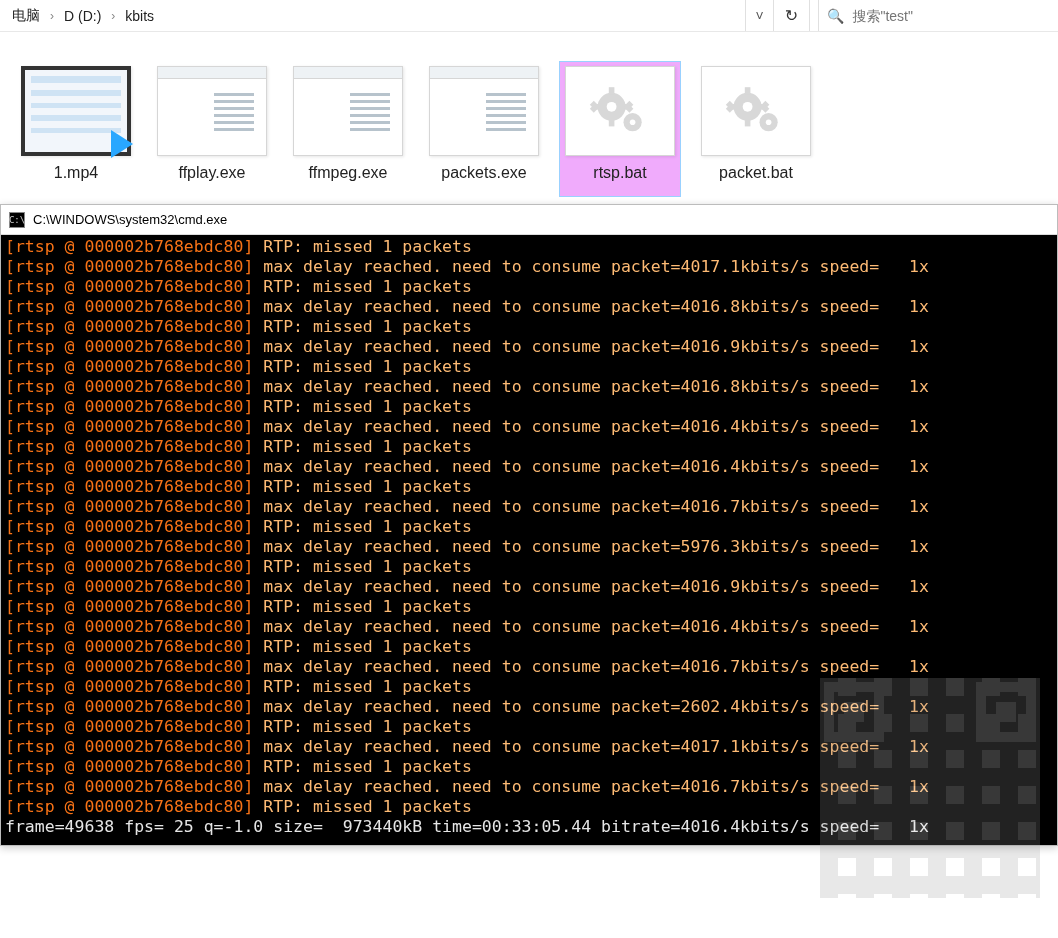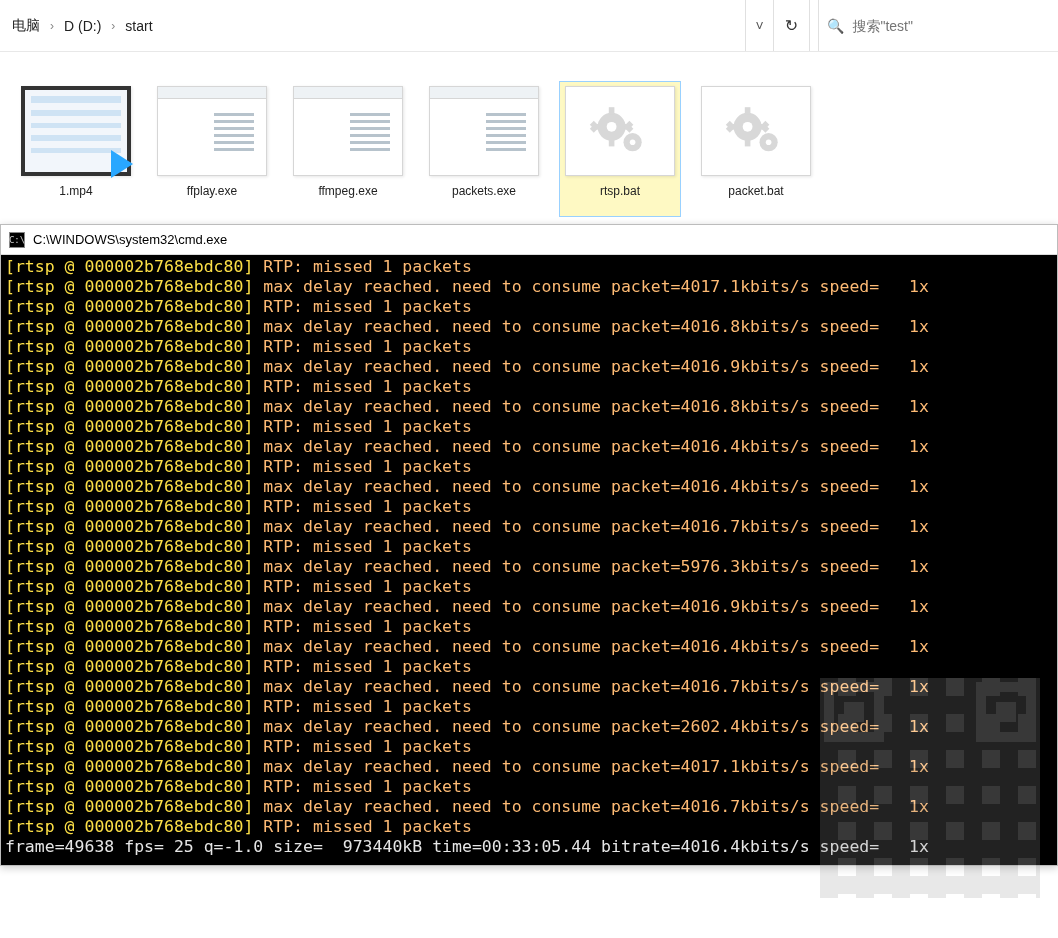--- a/index.html
+++ b/index.html
@@ -8,21 +8,21 @@
     background: #ffffff;
     width: 1058px;
     height: 938px;
     overflow: hidden;
     position: relative;
   }
   
   .addr-row {
     display: flex;
     align-items: stretch;
-    height: 52px;
+    height: 32px;
     border-bottom: 1px solid #e8e8e8;
   }
   .breadcrumb {
     flex: 1;
     display: flex;
     align-items: center;
     padding: 0 8px;
     gap: 4px;
     font-size: 14px;
     color: #222;
@@ -79,35 +79,35 @@
   .file-item {
     width: 120px;
     display:flex;
     flex-direction:column;
     align-items:center;
     gap:8px;
     padding:4px;
     cursor:pointer;
   }
   .file-item.selected {
-    background:#fef9c3;
+    background:#f0abfc;
     outline:1px solid #99d1ff;
   }
   .thumb {
     width: 110px;
     height: 90px;
     background:#fff;
     border:1px solid #d6d6d6;
     box-shadow: 1px 1px 3px rgba(0,0,0,0.1);
     position:relative;
     display:flex;
     align-items:center;
     justify-content:center;
   }
-  .file-label { font-size:12px; color:#222; text-align:center; white-space:nowrap;}
+  .file-label { font-size:16px; color:#222; text-align:center; white-space:nowrap;}
   
   .video-thumb {
     border:4px solid #333;
     background:#f2f6fb;
     display:block;
     position:relative;
     padding:6px;
   }
   .play-triangle{
     position:absolute;
@@ -178,21 +178,21 @@
     background:#000;
     color:#fff;
     font-family: "NSimSun","SimSun","Consolas",monospace;
     font-size:16.5px;
     line-height:20px;
     padding:2px 4px 2px 4px;
     height:610px;
     white-space:pre;
     overflow:hidden;
   } 
-  .rtsp-tag{ color:#fde047;}
+  .rtsp-tag{ color:#f97316;}
   .msg-warn{ color:#fdba74;}
   .stat-line{ color:#e5e5e5;margin-top:47px;}
   
   .qr-overlay{
     position:absolute;
     right:18px; bottom:40px;
     width:220px;height:220px;
     opacity:0.22;
     background:
       conic-gradient(#fff 25%, transparent 0) 0 0/36px 36px,
@@ -209,21 +209,21 @@
 </style>
 </head>
 <body>
 
 <div class="addr-row">
   <div class="breadcrumb">
     <span class="crumb">电脑</span>
     <span class="crumb-sep">›</span>
     <span class="crumb">D (D:)</span>
     <span class="crumb-sep">›</span>
-    <span class="crumb">start</span>
+    <span class="crumb">kbits</span>
   </div>
   <div class="addr-dropdown">
     <span>˅</span>
   </div>
   <div class="refresh-btn">
     <span>↻</span>
   </div>
   <div class="search-box">
     <span class="search-icon">🔍</span>
     <input class="search-input" placeholder="搜索&quot;test&quot;" style="">

